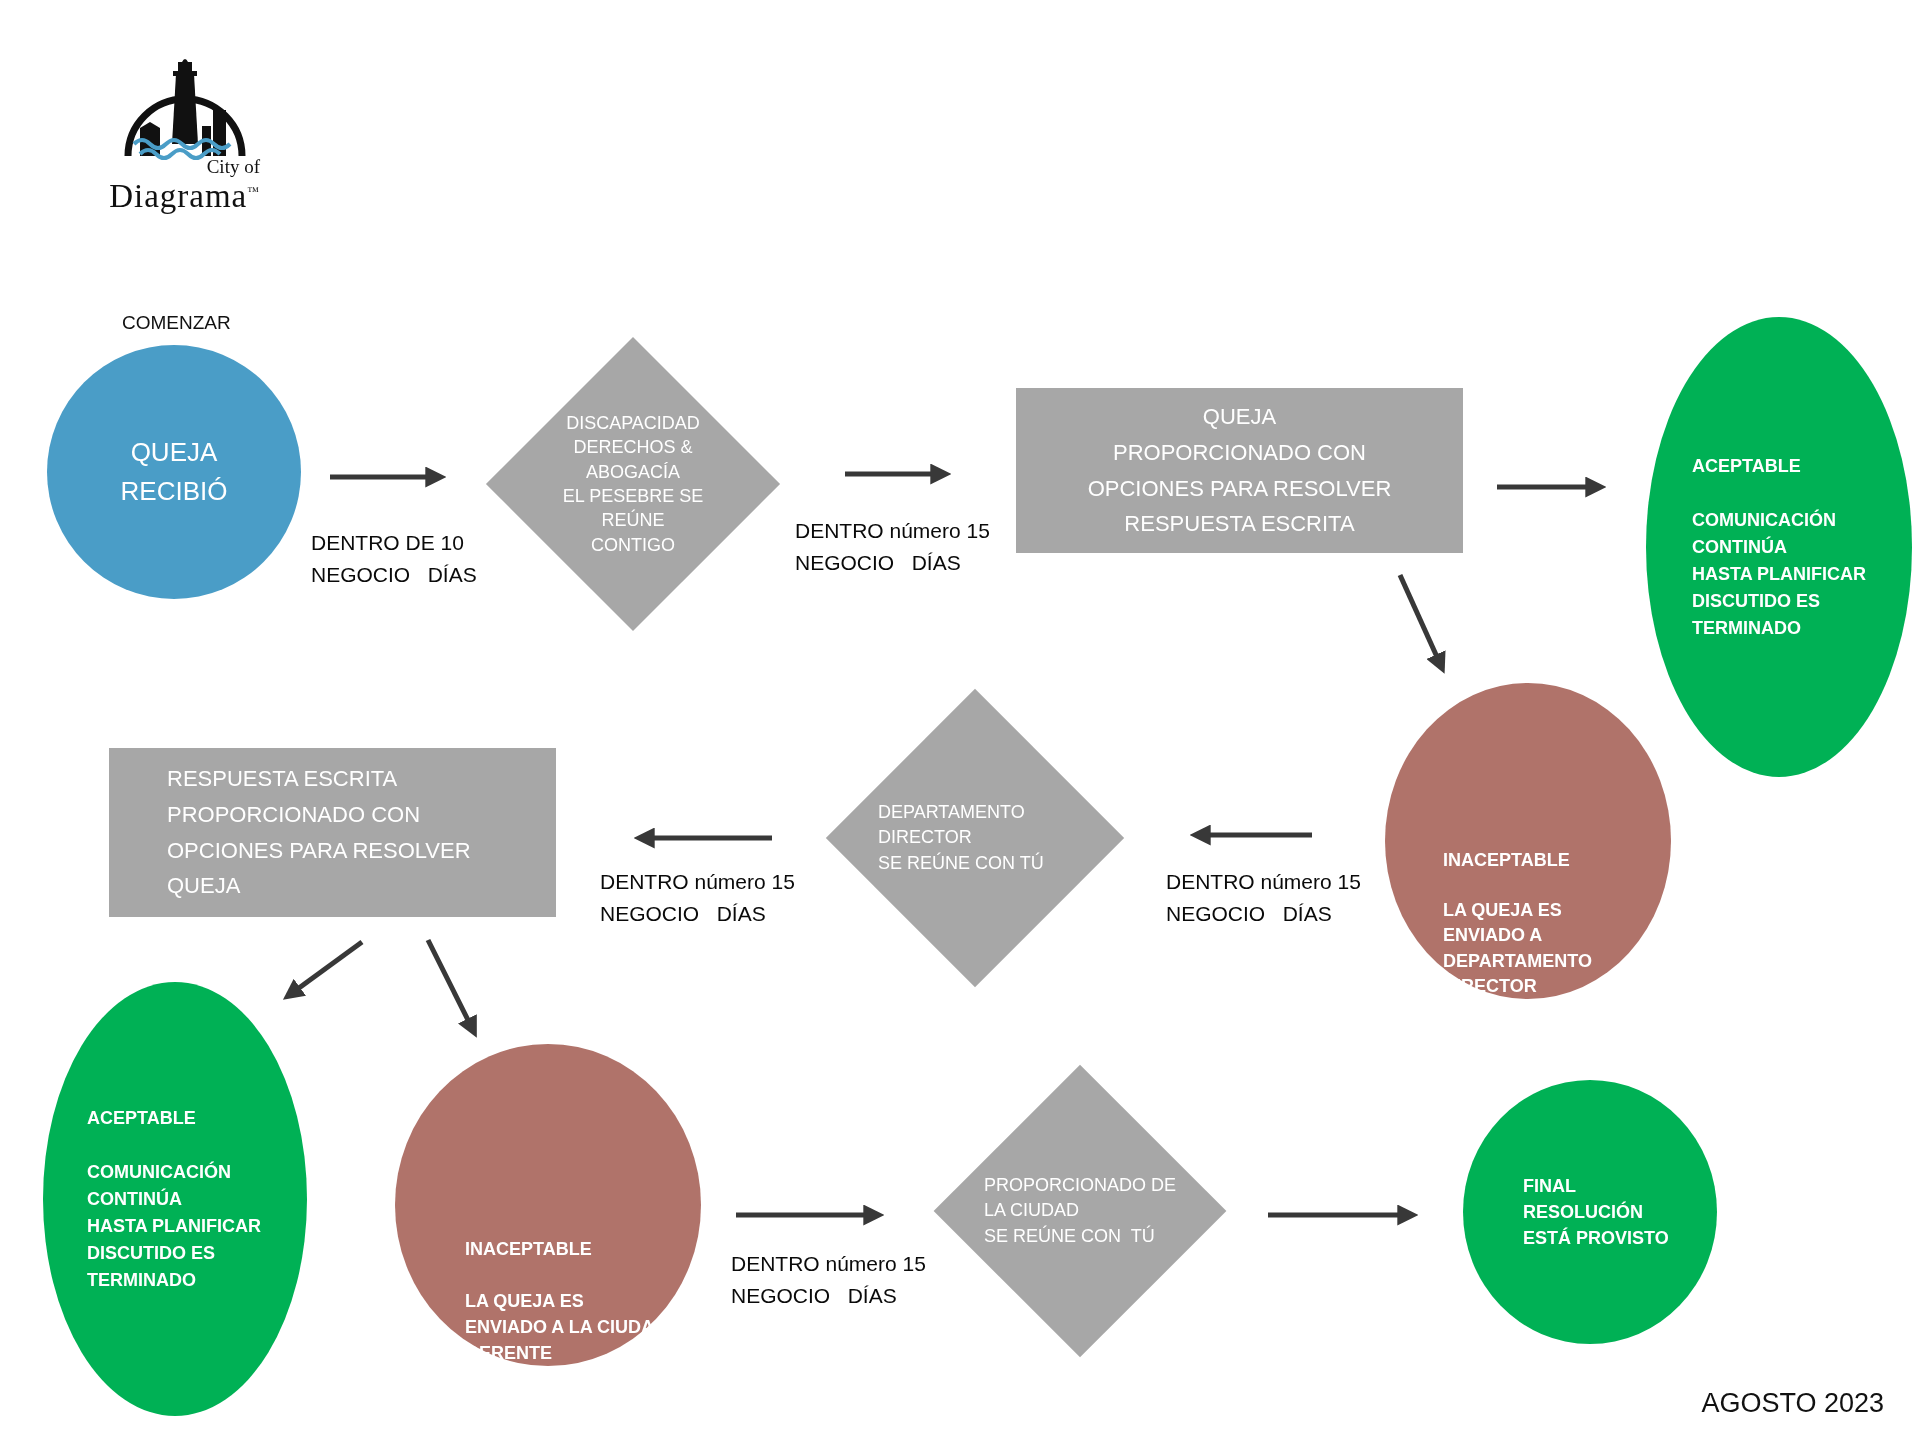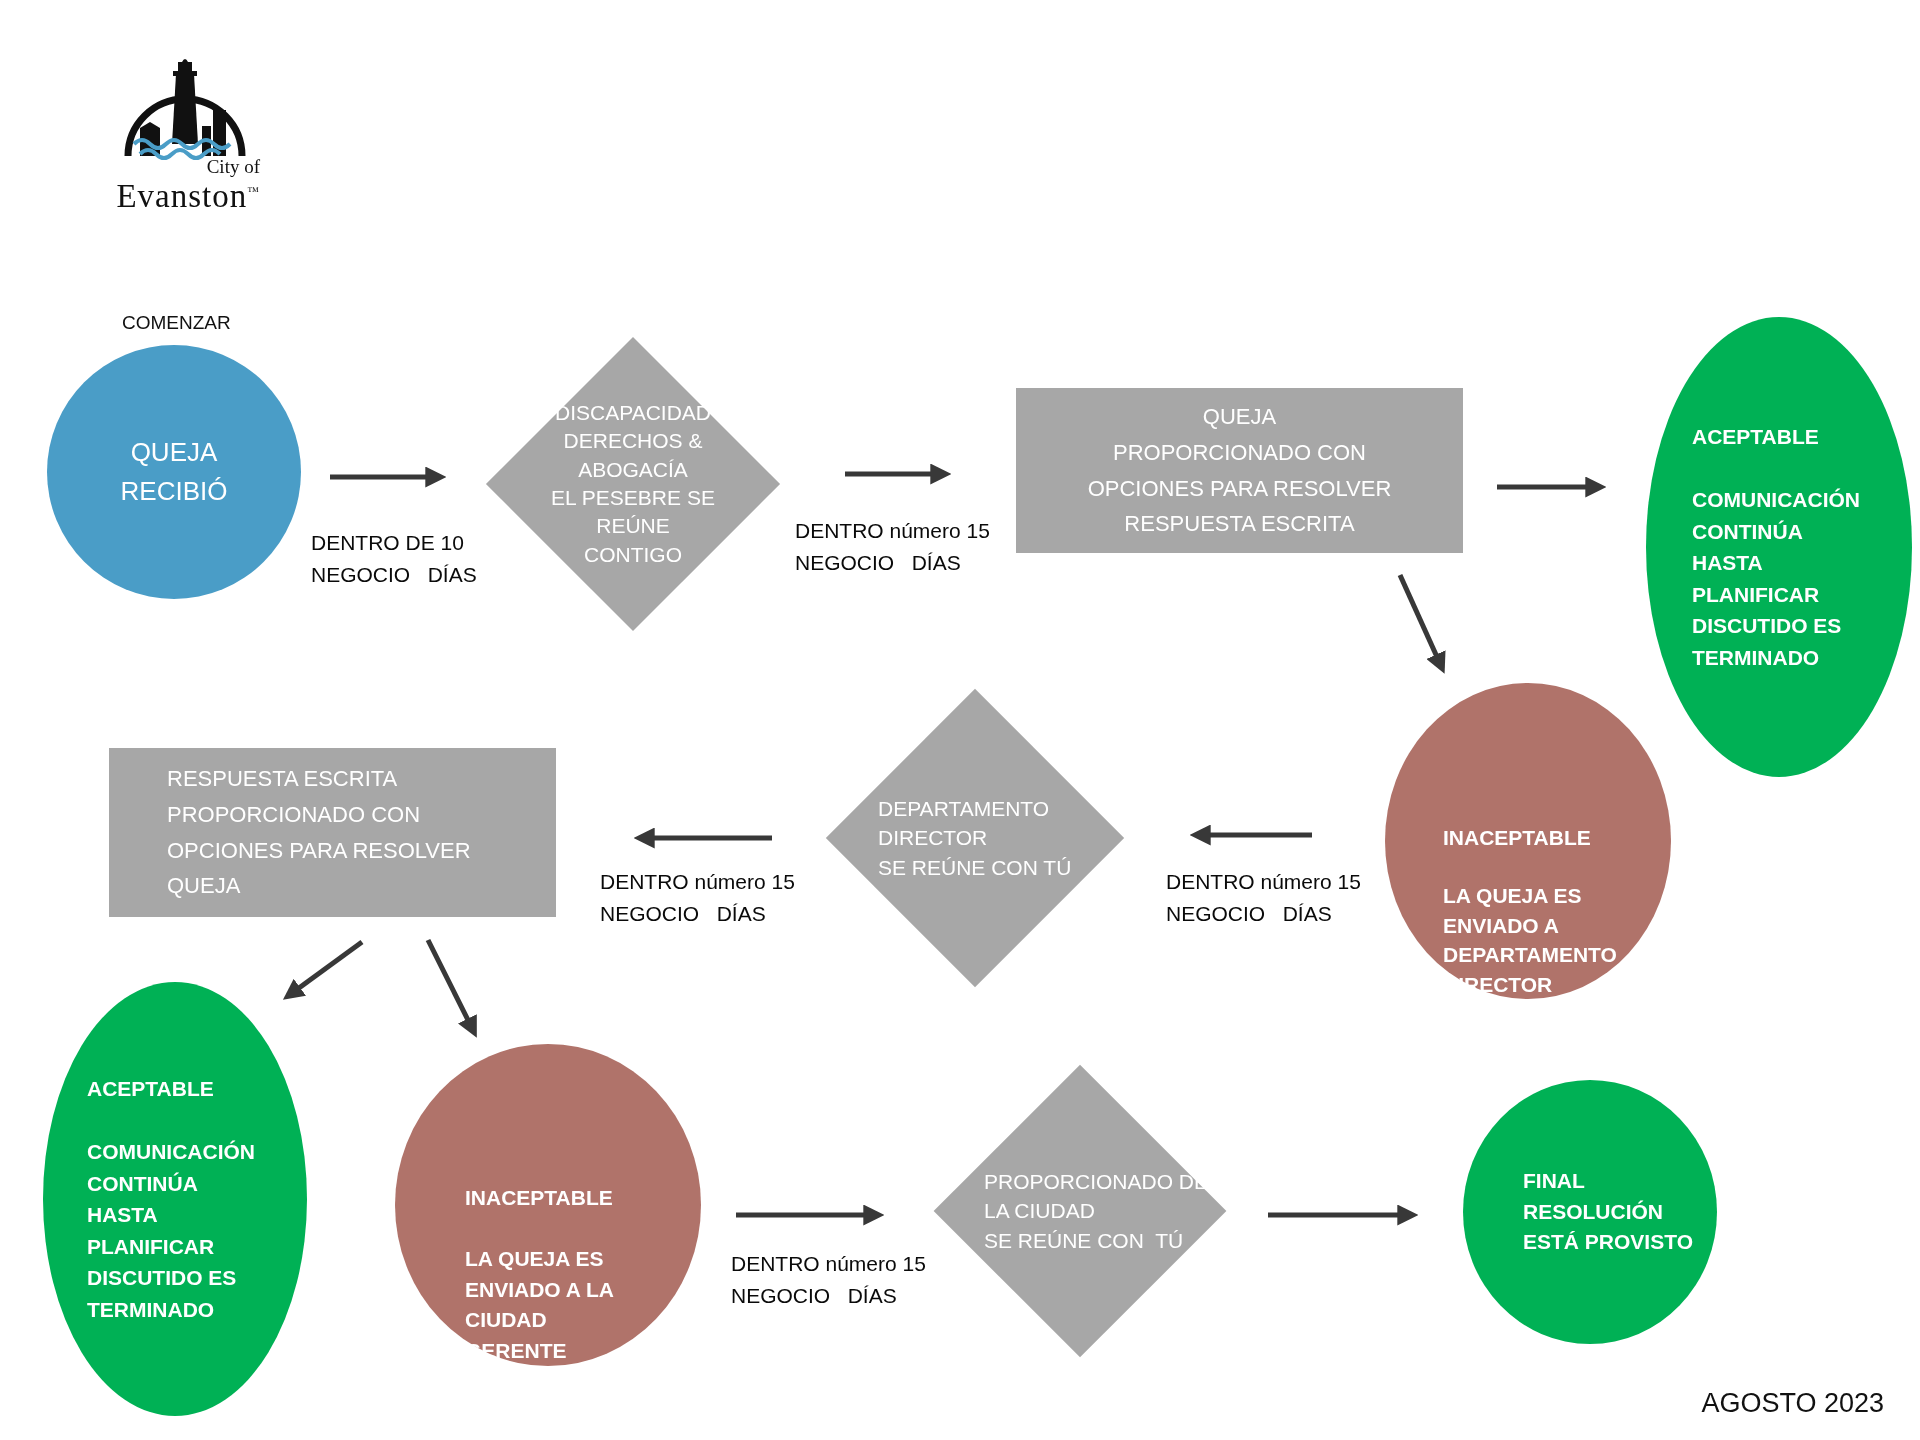--- a/index.html
+++ b/index.html
@@ -14,21 +14,21 @@
   .logo-name .tm{font-size:12px;vertical-align:super;}
   .title{
     position:absolute;left:290px;top:112px;width:1450px;text-align:center;
     font-size:36px;font-weight:bold;color:#1b1b1b;
   }
   .date-stamp{position:absolute;right:36px;top:1388px;font-size:27px;color:#111;}
   .start-label{position:absolute;left:122px;top:312px;font-size:19px;color:#111;}
 
   
   .node{position:absolute;display:flex;align-items:center;color:#ffffff;box-sizing:border-box;}
-  .txt{white-space:pre-wrap;font-size:21px;line-height:1.5;}
+  .txt{white-space:pre-wrap;font-size:18px;line-height:1.5;}
   .circle{border-radius:50%;background:#4a9dc7;justify-content:center;text-align:center;}
   .circle .txt{font-size:26px;line-height:1.5;}
   .ellipse{border-radius:50%;font-weight:bold;}
   .green{background:#00b155;}
   .brown{background:#b0736a;align-items:flex-end;}
   .rect{background:#a7a7a7;}
   .rect-center{justify-content:center;text-align:center;}
   .rect .txt{font-size:22px;line-height:1.62;}
 
   
@@ -64,21 +64,21 @@
 
       <path d="M72 18 Q75 12 78 18 Z" fill="#111"></path>
       <rect x="68" y="18" width="14" height="9" fill="#111"></rect>
       <polygon points="66,30 84,30 88,100 62,100" fill="#111"></polygon>
       <rect x="63" y="27" width="24" height="5" fill="#111"></rect>
 
       <path d="M24 100 q8 -8 16 0 t16 0 t16 0 t16 0 t16 0 t16 0" fill="none" stroke="#4a9dc7" stroke-width="4"></path>
       <path d="M30 110 q8 -8 16 0 t16 0 t16 0 t16 0 t16 0" fill="none" stroke="#4a9dc7" stroke-width="4"></path>
     </svg>
     <div class="logo-cityof">City of</div>
-    <div class="logo-name"><span>Evanston</span><span class="tm">™</span></div>
+    <div class="logo-name"><span>Diagrama</span><span class="tm">™</span></div>
   </div>
 
 
   <div class="start-label">COMENZAR</div>
 
   <div class="node circle" style="left:47px;top:345px;width:254px;height:254px;">
     <div class="txt">QUEJA
 RECIBIÓ</div>
   </div>
 

